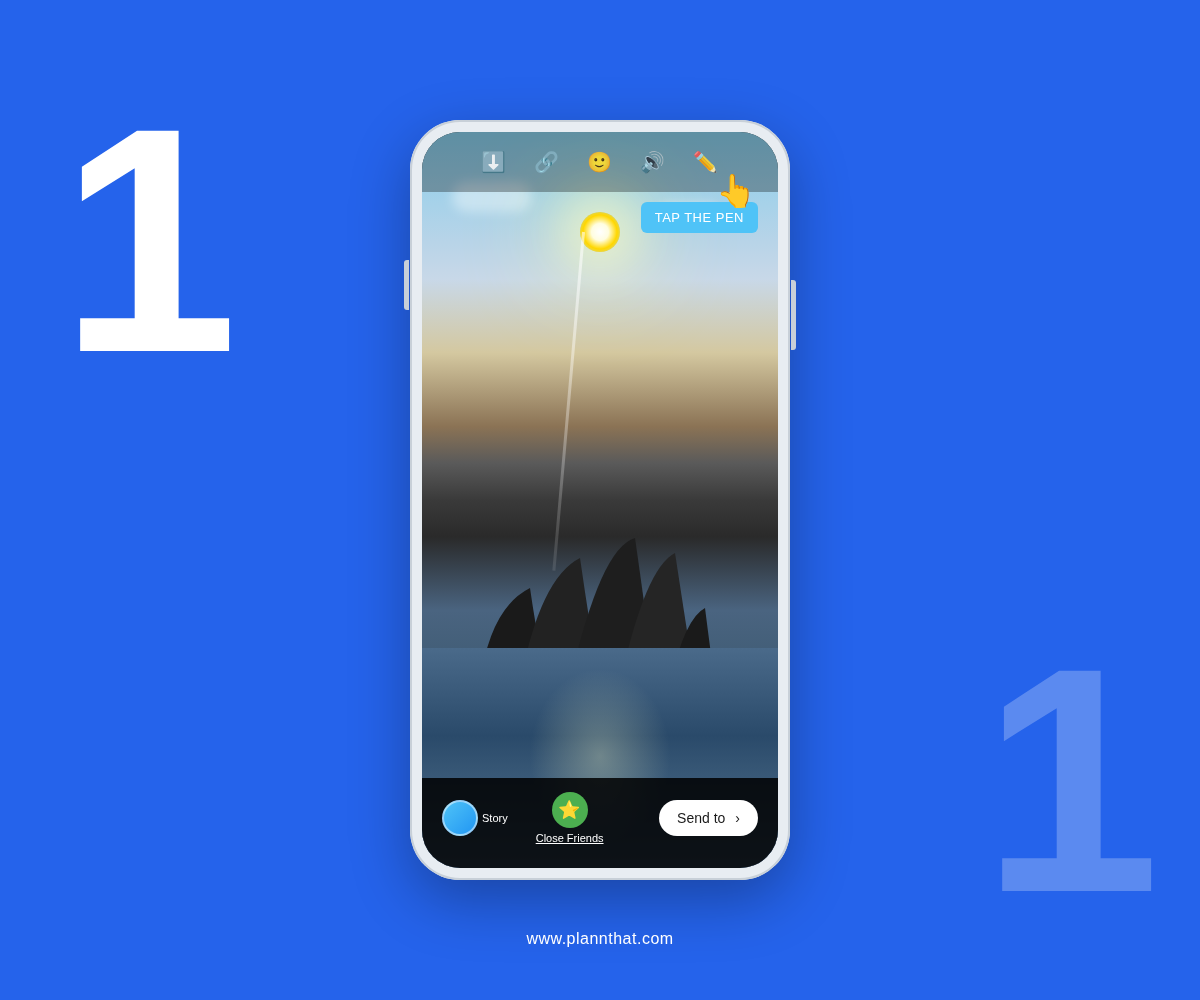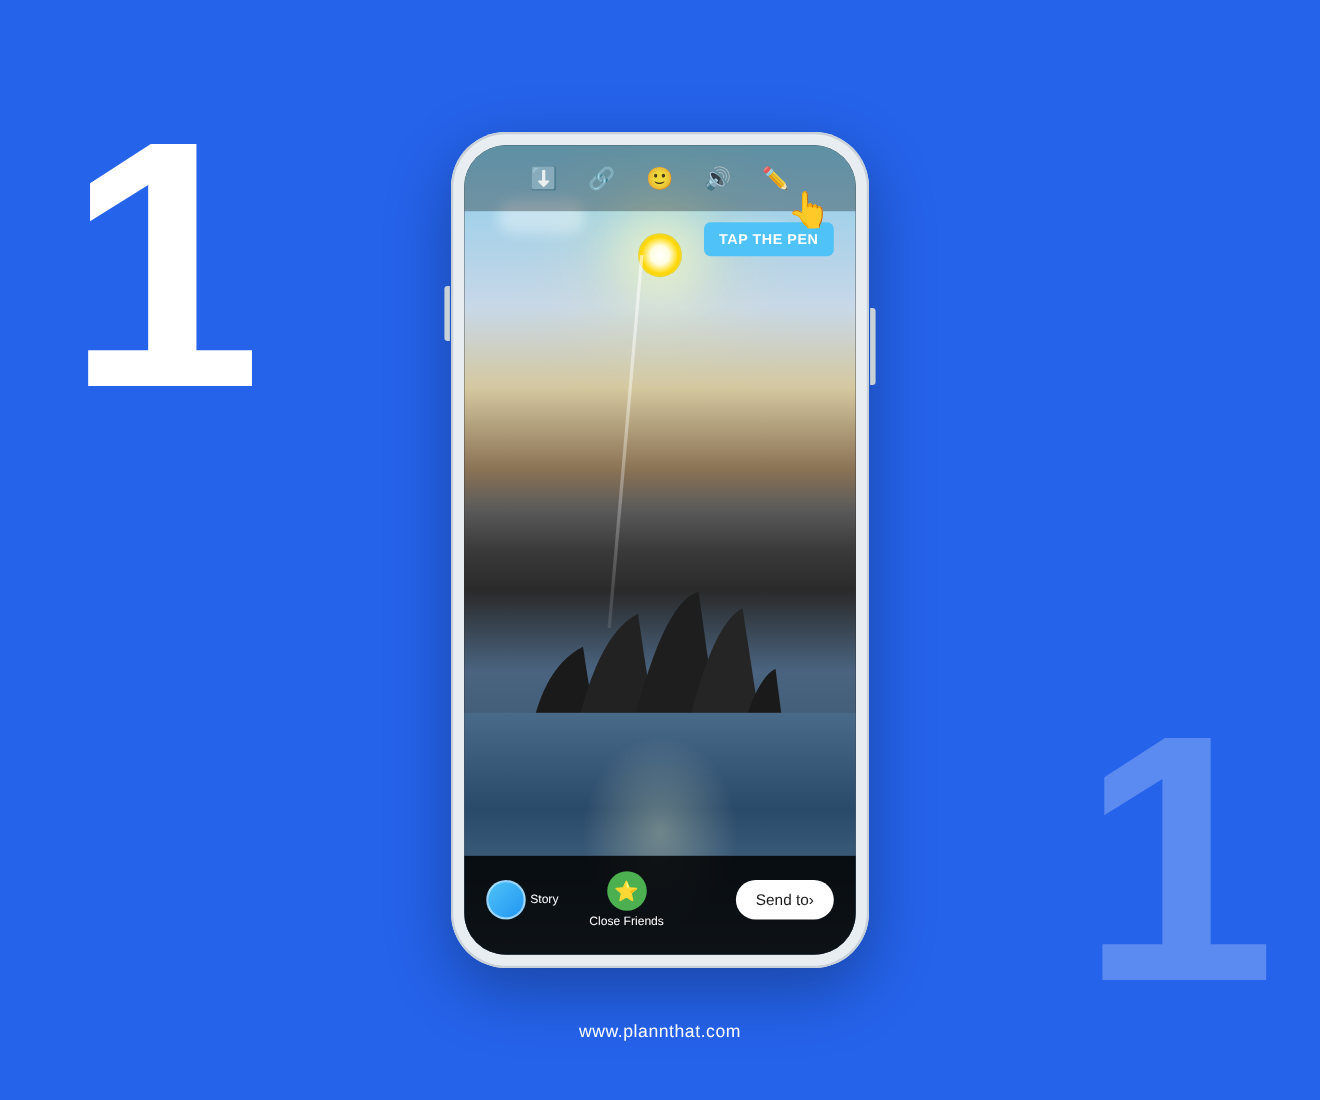--- a/index.html
+++ b/index.html
@@ -225,21 +225,21 @@
       background: radial-gradient(ellipse, rgba(255,255,200,0.3) 0%, transparent 70%);
     }
 
     
     .tap-tooltip {
       position: absolute;
       top: 70px;
       right: 20px;
       background: #4fc3f7;
       color: white;
-      font-weight: 700;
+      font-weight: 400;
       font-size: 13px;
       padding: 8px 14px;
       border-radius: 6px;
       letter-spacing: 0.5px;
       z-index: 15;
     }
 
     
     .pointer-hand {
       position: absolute;
@@ -305,33 +305,34 @@
       display: flex;
       align-items: center;
       justify-content: center;
       color: white;
       font-size: 18px;
     }
 
     .close-friends-label {
       color: white;
       font-size: 11px;
+      text-decoration: underline;
     }
 
     .send-to-btn {
       background: white;
       color: #1a1a1a;
       border: none;
       border-radius: 24px;
       padding: 10px 18px;
       font-size: 14px;
       font-weight: 500;
       display: flex;
       align-items: center;
-      gap: 0;
+      gap: 10px;
       cursor: pointer;
     }
 
     
     .cloud1 {
       position: absolute;
       top: 50px;
       left: 30px;
       width: 80px;
       height: 30px;

